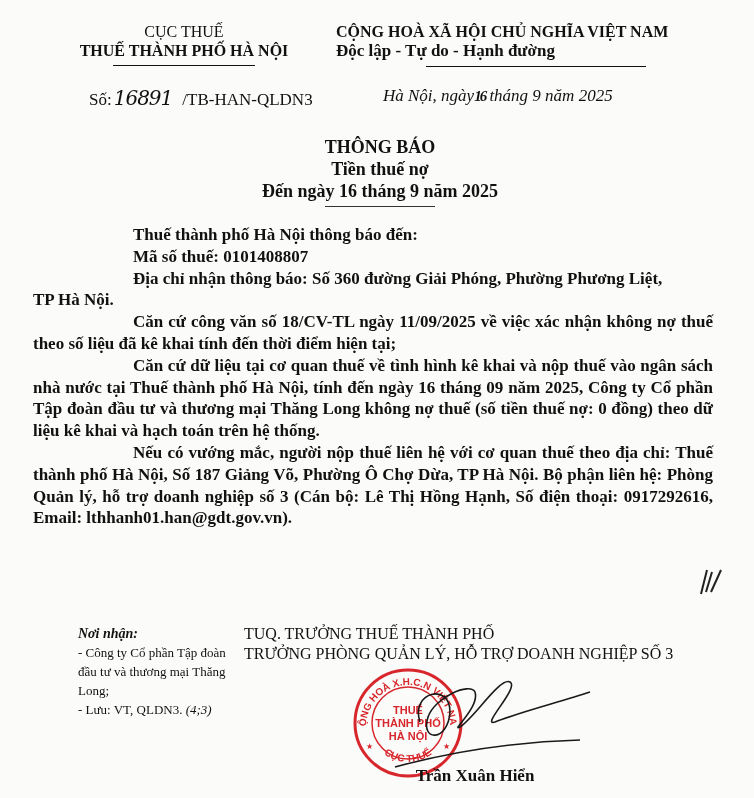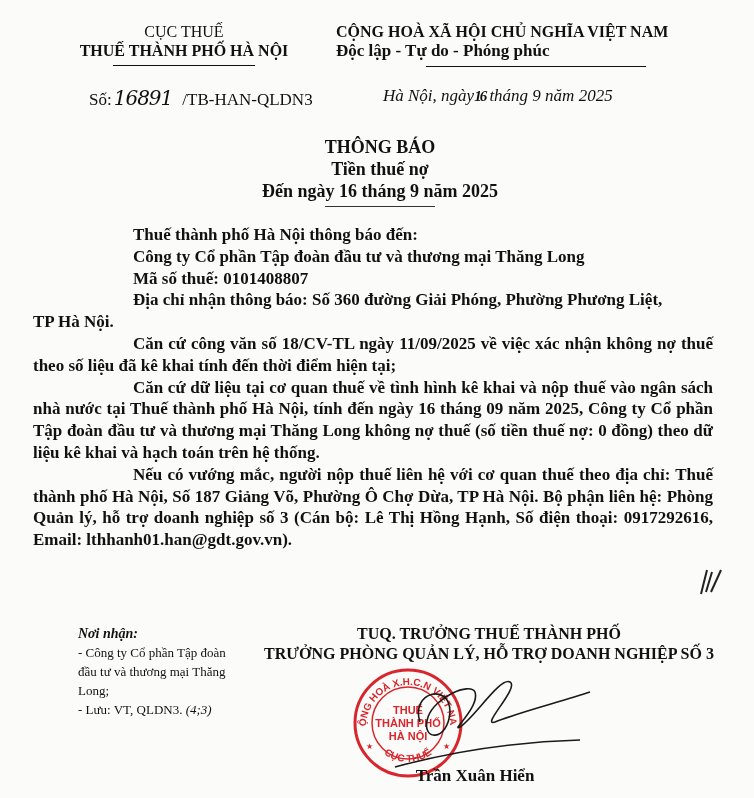--- a/index.html
+++ b/index.html
@@ -21,59 +21,58 @@
     .date { left:383px; top:86px; font-size:17px; font-style:italic; }
     .date .hand { font-weight:bold; font-size:15px; letter-spacing:-2px; }
     .title { left:200px; top:136px; width:360px; text-align:center; font-weight:bold; }
     .title .t1, .title .t2, .title .t3 { font-size:18px; line-height:22px; }
     .title .rule2 { width:110px; height:1px; background:#333; margin:4px auto 0; }
     .body { left:85px; top:224px; width:628px; font-size:17px; line-height:21.8px; text-align:justify;font-weight:bold; }
     .body p { margin:0; }
     .ind { text-indent:48px; }
     .recv { left:78px; top:624px; width:150px; font-size:13px; line-height:19px; }
     .recv .h { font-weight:bold; font-style:italic; font-size:14px; }
-    .sign { left:254px; top:624px; width:470px; text-align:center; font-weight:bold; font-size:16px; line-height:20px; }
+    .sign { left:244px; top:624px; width:470px; text-align:left; font-weight:normal; font-size:16px; line-height:20px; }
     .signer { left:375px; top:766px; width:200px; text-align:center; font-weight:bold; font-size:17px; }
     .stamp { left:352px; top:667px; width:112px; height:112px; }
     .sigline { left:390px; top:672px; }
     .initials { left:697px; top:566px; font-size:22px; font-style:italic; }
   </style>
 </head>
 <body>
 
 <div class="abs hdr-left">
   <div class="l1">CỤC THUẾ</div>
   <div class="l2">THUẾ THÀNH PHỐ HÀ NỘI</div>
   <div class="rule" style="width:142px"></div>
 </div>
 
 <div class="abs hdr-right">
   <div class="l1">CỘNG HOÀ XÃ HỘI CHỦ NGHĨA VIỆT NAM</div>
-  <div class="l2">Độc lập - Tự do - Phóng phúc</div>
+  <div class="l2">Độc lập - Tự do - Hạnh đường</div>
   <div class="rule" style="width:220px"></div>
 </div>
 
 <div class="abs sohieu">
   <span>Số:</span><span class="hand">16891</span><span>/TB-HAN-QLDN3</span>
 </div>
 
 <div class="abs date">
   <span>Hà Nội, ngày</span><span class="hand">16</span> <span>tháng 9 năm 2025</span>
 </div>
 
 <div class="abs title">
   <div class="t1">THÔNG BÁO</div>
   <div class="t2">Tiền thuế nợ</div>
   <div class="t3">Đến ngày 16 tháng 9 năm 2025</div>
   <div class="rule2"></div>
 </div>
 
 <div class="abs body">
   <p class="ind">Thuế thành phố Hà Nội thông báo đến:</p>
-  <p class="ind">Công ty Cổ phần Tập đoàn đầu tư và thương mại Thăng Long</p>
   <p class="ind">Mã số thuế: 0101408807</p>
   <p class="ind">Địa chỉ nhận thông báo: Số 360 đường Giải Phóng, Phường Phương Liệt,</p>
   <p style="margin-left:-52px">TP Hà Nội.</p>
   <p class="ind" style="margin-left:-52px;text-indent:100px">Căn cứ công văn số 18/CV-TL ngày 11/09/2025 về việc xác nhận không nợ thuế theo số liệu đã kê khai tính đến thời điểm hiện tại;</p>
   <p class="ind" style="margin-left:-52px;text-indent:100px">Căn cứ dữ liệu tại cơ quan thuế về tình hình kê khai và nộp thuế vào ngân sách nhà nước tại Thuế thành phố Hà Nội, tính đến ngày 16 tháng 09 năm 2025, Công ty Cổ phần Tập đoàn đầu tư và thương mại Thăng Long không nợ thuế (số tiền thuế nợ: 0 đồng) theo dữ liệu kê khai và hạch toán trên hệ thống.</p>
   <p class="ind" style="margin-left:-52px;text-indent:100px">Nếu có vướng mắc, người nộp thuế liên hệ với cơ quan thuế theo địa chỉ: Thuế thành phố Hà Nội, Số 187 Giảng Võ, Phường Ô Chợ Dừa, TP Hà Nội. Bộ phận liên hệ: Phòng Quản lý, hỗ trợ doanh nghiệp số 3 (Cán bộ: Lê Thị Hồng Hạnh, Số điện thoại: 0917292616, Email: lthhanh01.han@gdt.gov.vn).</p>
 </div>
 
 <div class="abs initials">
   <svg width="26" height="30" viewBox="0 0 26 30">

